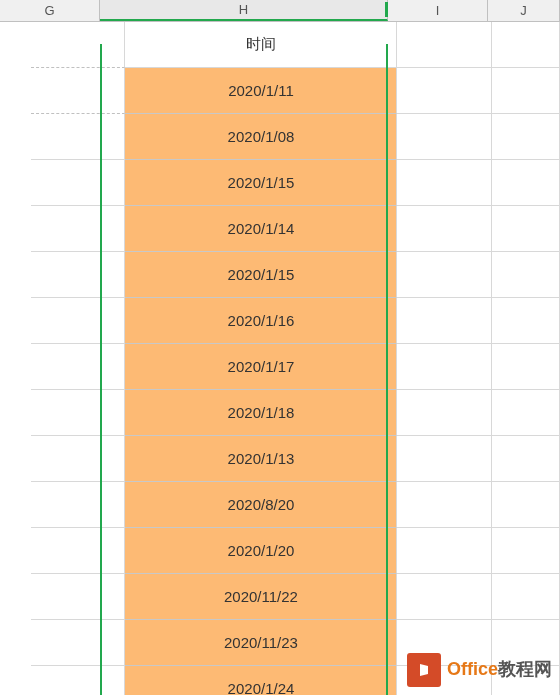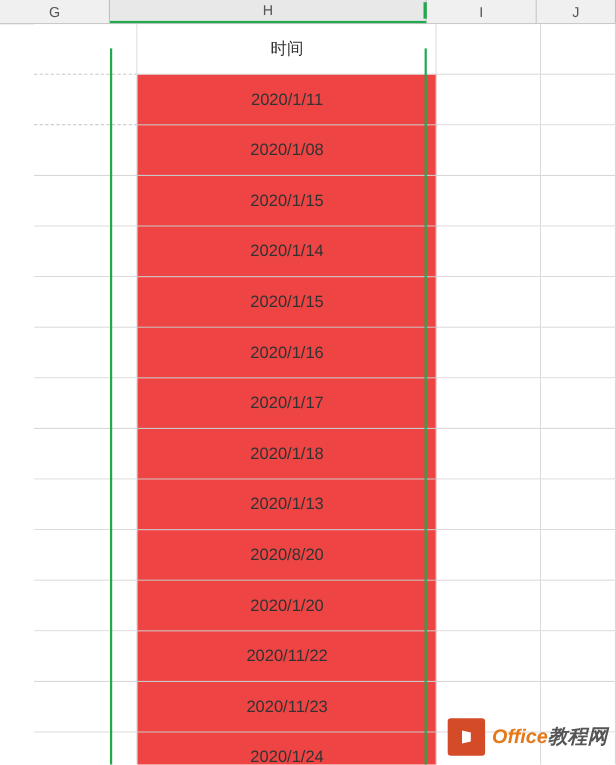--- a/index.html
+++ b/index.html
@@ -81,21 +81,21 @@
     .row.first .cell-g {
       border-bottom: 1px dashed #c0c0c0;
     }
     .row.second .cell-g {
       border-bottom: 1px dashed #c0c0c0;
     }
     .row.first .cell-h {
       background: #ffffff;
     }
     .cell-h.data {
-      background: #ef4444;
+      background: #fdba74;
       border-bottom: 1px solid #c8c8c8;
     }
     .selection-border-left {
       position: absolute;
       left: 100px;
       top: 22px;
       width: 2px;
       height: 680px;
       background: #22a84d;
       z-index: 3;
@@ -130,21 +130,20 @@
       font-weight: bold;
       font-size: 10px;
       border-radius: 3px;
       flex-direction: column;
       line-height: 1;
     }
     .wm-text {
       display: flex;
       flex-direction: column;
       line-height: 1.2;
-      font-style: italic;
     }
     .wm-title {
       font-size: 18px;
       font-weight: bold;
     }
     .wm-title .orange { color: #e67817; }
     .wm-title .grey { color: #555; }
     .wm-url {
       font-size: 13px;
       color: #e67817;

